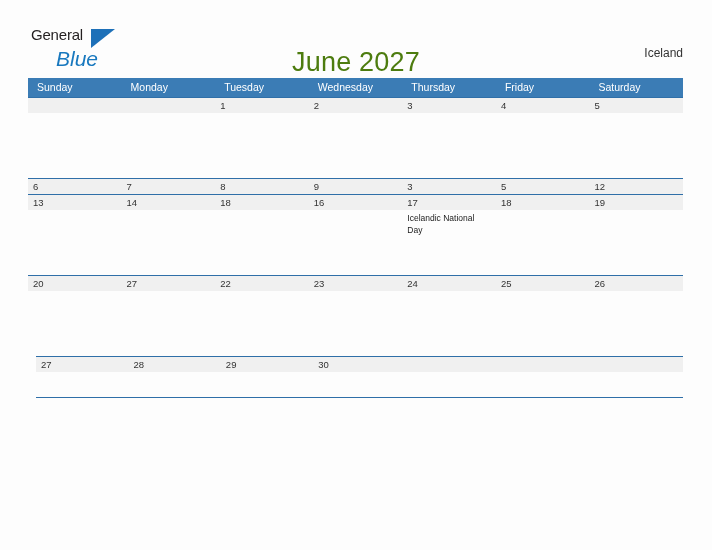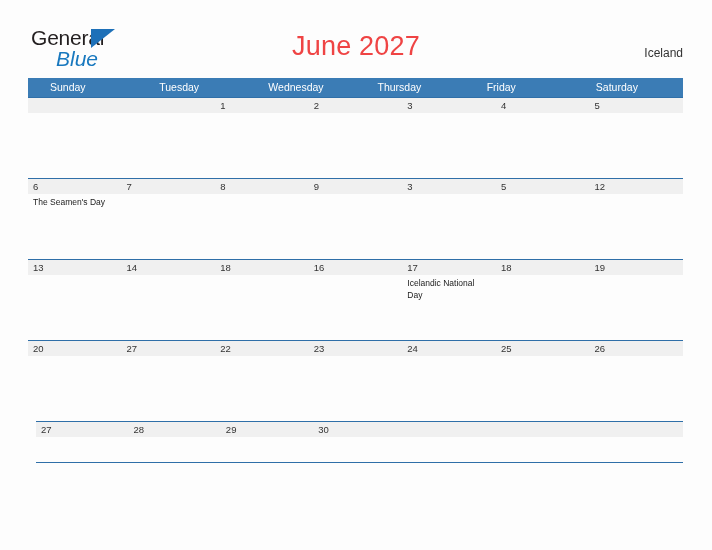--- a/index.html
+++ b/index.html
@@ -32,21 +32,21 @@
     left: 31px;
     top: 27px;
     width: 120px;
     height: 46px;
     line-height: 1;
   }
   .logo-general {
     position: absolute;
     left: 0;
     top: 0;
-    font-size: 21px;
+    font-size: 15px;
     color: #231f20;
     letter-spacing: -0.2px;
     white-space: nowrap;
     text-align: right;
   }
   .logo-tri {
     position: absolute;
     left: 60px;
     top: 2px;
     width: 0;
@@ -64,23 +64,23 @@
     font-style: italic;
   }
 
   .cal-title {
     position: absolute;
     left: 0;
     right: 0;
     top: 31px;
     text-align: center;
     font-size: 27px;
-    color: #ef4444;
+    color: #4d7c0f;
     font-weight: normal;
-    margin: 0;
+    margin: 16px;
     letter-spacing: 0.2px;
   }
 
   .country {
     position: absolute;
     right: 29px;
     top: 46px;
     font-size: 12px;
     color: #333333;
   }
@@ -96,21 +96,21 @@
   .weekhead {
     display: flex;
     background: #3b7cb5;
     height: 19px;
     align-items: center;
   }
   .weekhead .hcell {
     flex: 1 1 0;
     color: #ffffff;
     font-size: 10.5px;
-    padding-left: 22px;
+    padding-left: 9px;
     box-sizing: border-box;
     line-height: 19px;
     white-space: nowrap;
   }
 
   .week {
     border-top: 1.5px solid #2f6fa8;
   }
   .week:first-of-type {
     border-top: none;
@@ -166,20 +166,21 @@
     <h1 class="cal-title">June 2027</h1>
 
     <div class="country">Iceland</div>
 
   </div>
 
   <div class="calendar">
 
     <div class="weekhead">
       <div class="hcell">Sunday</div>
+      <div class="hcell">Monday</div>
       <div class="hcell">Tuesday</div>
       <div class="hcell">Wednesday</div>
       <div class="hcell">Thursday</div>
       <div class="hcell">Friday</div>
       <div class="hcell">Saturday</div>
     </div>
 
     <div class="week">
       <div class="numrow">
         <div class="ncell"></div>
@@ -204,29 +205,20 @@
     <div class="week">
       <div class="numrow">
         <div class="ncell">6</div>
         <div class="ncell">7</div>
         <div class="ncell">8</div>
         <div class="ncell">9</div>
         <div class="ncell">3</div>
         <div class="ncell">5</div>
         <div class="ncell">12</div>
       </div>
-      <div class="evrow">
-        <div class="ecell">The Seamen's Day</div>
-        <div class="ecell"></div>
-        <div class="ecell"></div>
-        <div class="ecell"></div>
-        <div class="ecell"></div>
-        <div class="ecell"></div>
-        <div class="ecell"></div>
-      </div>
     </div>
 
     <div class="week">
       <div class="numrow">
         <div class="ncell">13</div>
         <div class="ncell">14</div>
         <div class="ncell">18</div>
         <div class="ncell">16</div>
         <div class="ncell">17</div>
         <div class="ncell">18</div>

